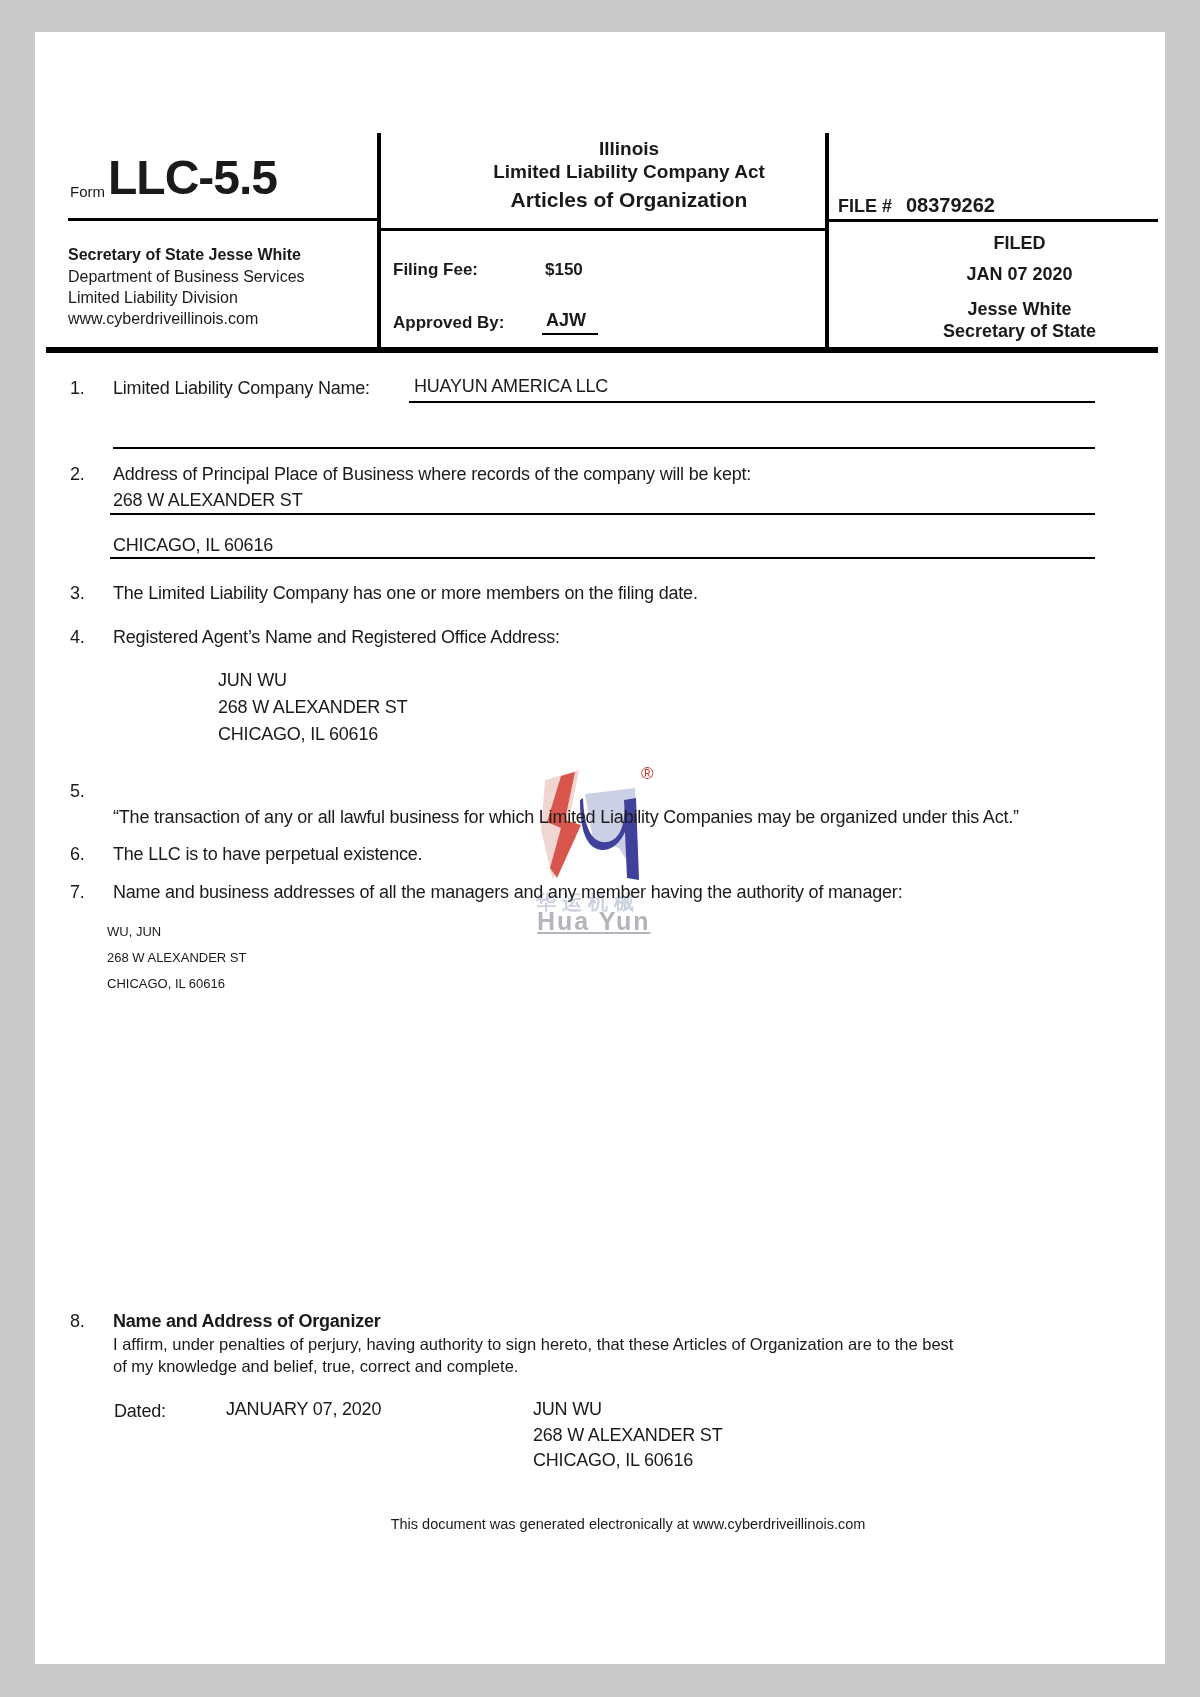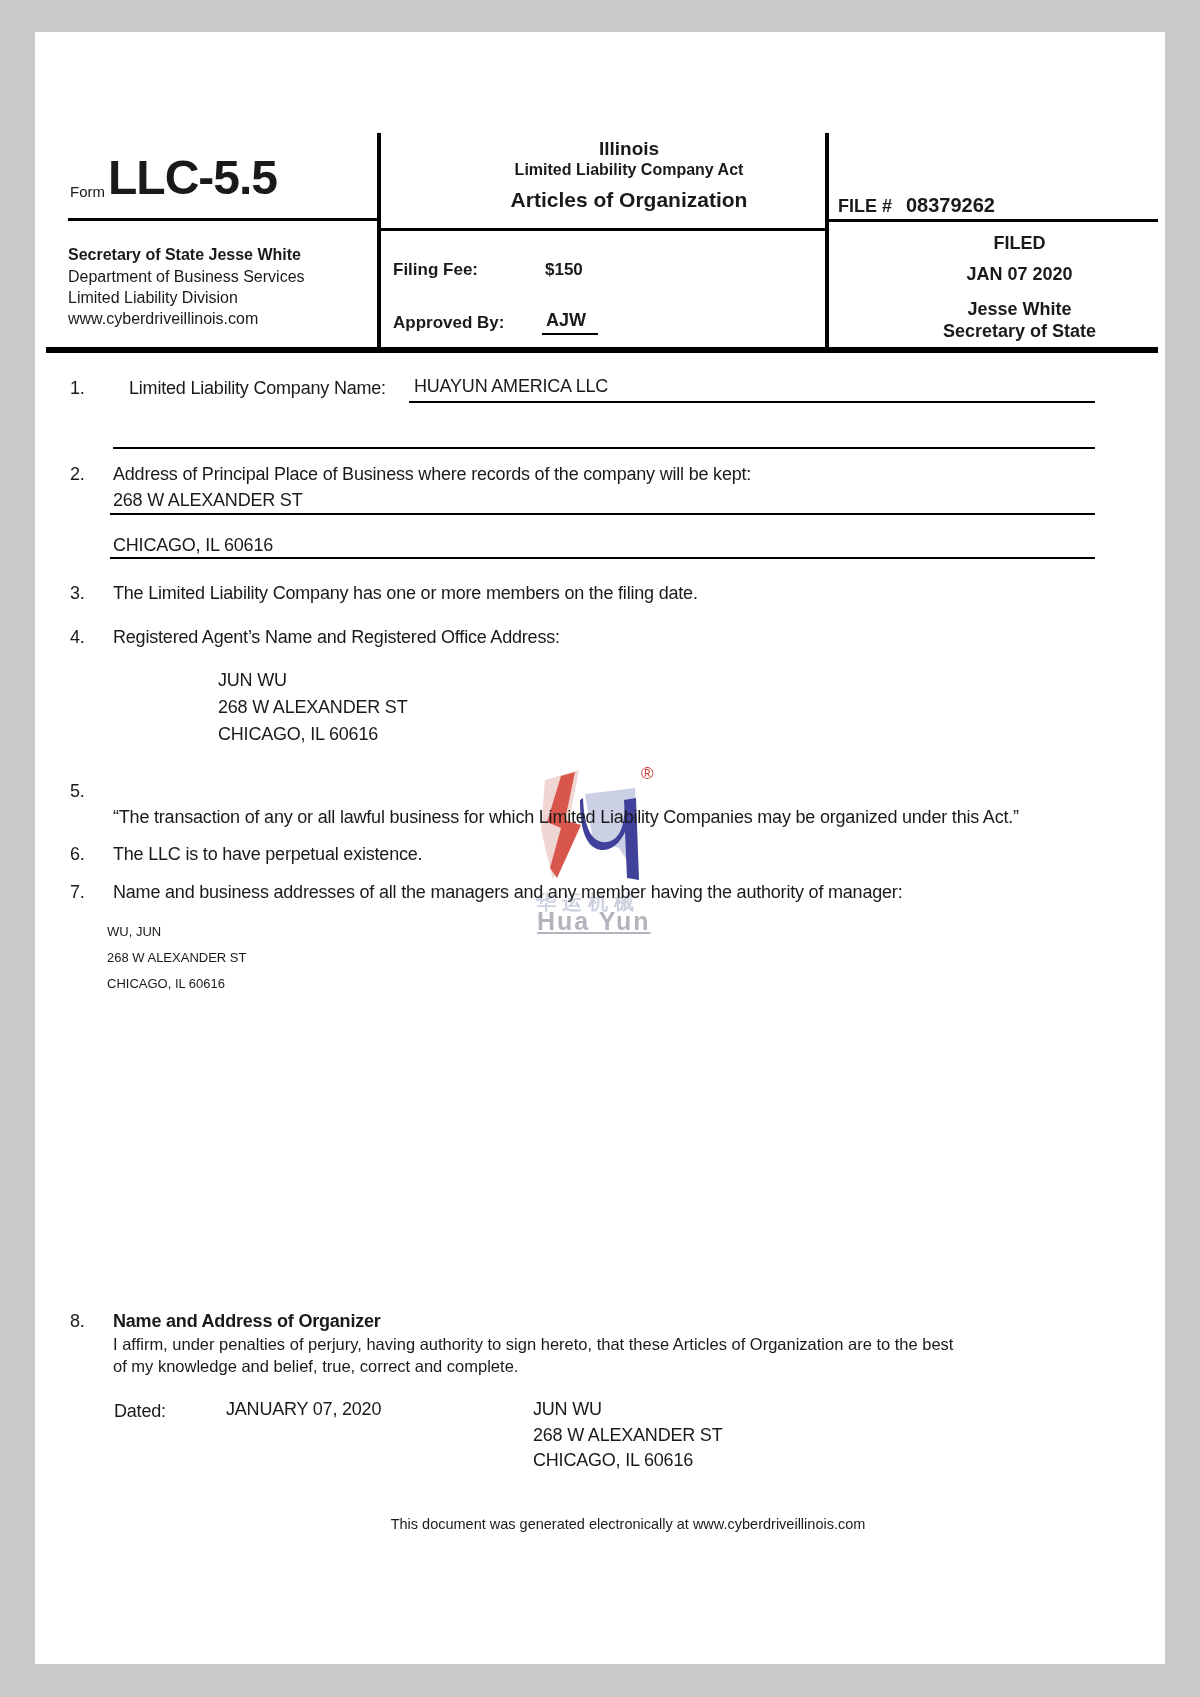--- a/index.html
+++ b/index.html
@@ -48,37 +48,37 @@
   <div class="thick" style="left:46px;top:347px;width:1112px;"></div>
 
   <div class="abs txt" style="left:70px;top:183px;font-size:15px;text-align:right;">Form</div>
   <div class="abs txt b" style="left:108px;top:150px;font-size:48px;letter-spacing:-1px;">LLC-5.5</div>
   <div class="abs txt b hdr-left-line" style="left:68px;top:246px;">Secretary of State Jesse White</div>
   <div class="abs txt hdr-left-line" style="left:68px;top:268px;">Department of Business Services</div>
   <div class="abs txt hdr-left-line" style="left:68px;top:289px;">Limited Liability Division</div>
   <div class="abs txt hdr-left-line" style="left:68px;top:310px;">www.cyberdriveillinois.com</div>
 
   <div class="abs txt b ctr" style="left:377px;top:138px;width:448px;font-size:19px;">Illinois</div>
-  <div class="abs txt b ctr" style="left:377px;top:161px;width:448px;font-size:16px;">Limited Liability Company Act</div>
+  <div class="abs txt b ctr" style="left:377px;top:161px;width:448px;font-size:19px;">Limited Liability Company Act</div>
   <div class="abs txt b ctr" style="left:377px;top:188px;width:448px;font-size:21px;">Articles of Organization</div>
   <div class="abs txt b" style="left:393px;top:260px;font-size:17px;text-align:right;">Filing Fee:</div>
   <div class="abs txt b" style="left:545px;top:260px;font-size:17px;">$150</div>
   <div class="abs txt b" style="left:393px;top:313px;font-size:17px;">Approved By:</div>
   <div class="abs txt b" style="left:546px;top:310px;font-size:18px;">AJW</div>
   <div class="uline" style="left:542px;top:333px;width:56px;"></div>
 
   <div class="abs txt b" style="left:838px;top:196px;font-size:18px;">FILE #</div>
   <div class="abs txt b" style="left:906px;top:194px;font-size:20px;">08379262</div>
   <div class="abs txt b ctr" style="left:825px;top:233px;width:333px;font-size:18px;">FILED</div>
   <div class="abs txt b ctr" style="left:825px;top:264px;width:333px;font-size:18px;">JAN 07 2020</div>
   <div class="abs txt b ctr" style="left:825px;top:299px;width:333px;font-size:18px;">Jesse White</div>
   <div class="abs txt b ctr" style="left:825px;top:321px;width:333px;font-size:18px;">Secretary of State</div>
 
   <div class="abs txt body-txt" style="left:70px;top:378px;">1.</div>
-  <div class="abs txt body-txt" style="left:113px;top:378px;margin-left:16px;">Limited Liability Company Name:</div>
+  <div class="abs txt body-txt" style="left:113px;top:378px;">Limited Liability Company Name:</div>
   <div class="abs txt body-txt" style="left:414px;top:376px;">HUAYUN AMERICA LLC</div>
   <div class="uline" style="left:409px;top:401px;width:686px;"></div>
   <div class="uline" style="left:113px;top:447px;width:982px;"></div>
 
   <div class="abs txt body-txt" style="left:70px;top:464px;">2.</div>
   <div class="abs txt body-txt" style="left:113px;top:464px;">Address of Principal Place of Business where records of the company will be kept:</div>
   <div class="abs txt body-txt" style="left:113px;top:490px;">268 W ALEXANDER ST</div>
   <div class="uline" style="left:110px;top:513px;width:985px;"></div>
   <div class="abs txt body-txt" style="left:113px;top:535px;">CHICAGO, IL 60616</div>
   <div class="uline" style="left:110px;top:557px;width:985px;"></div>

